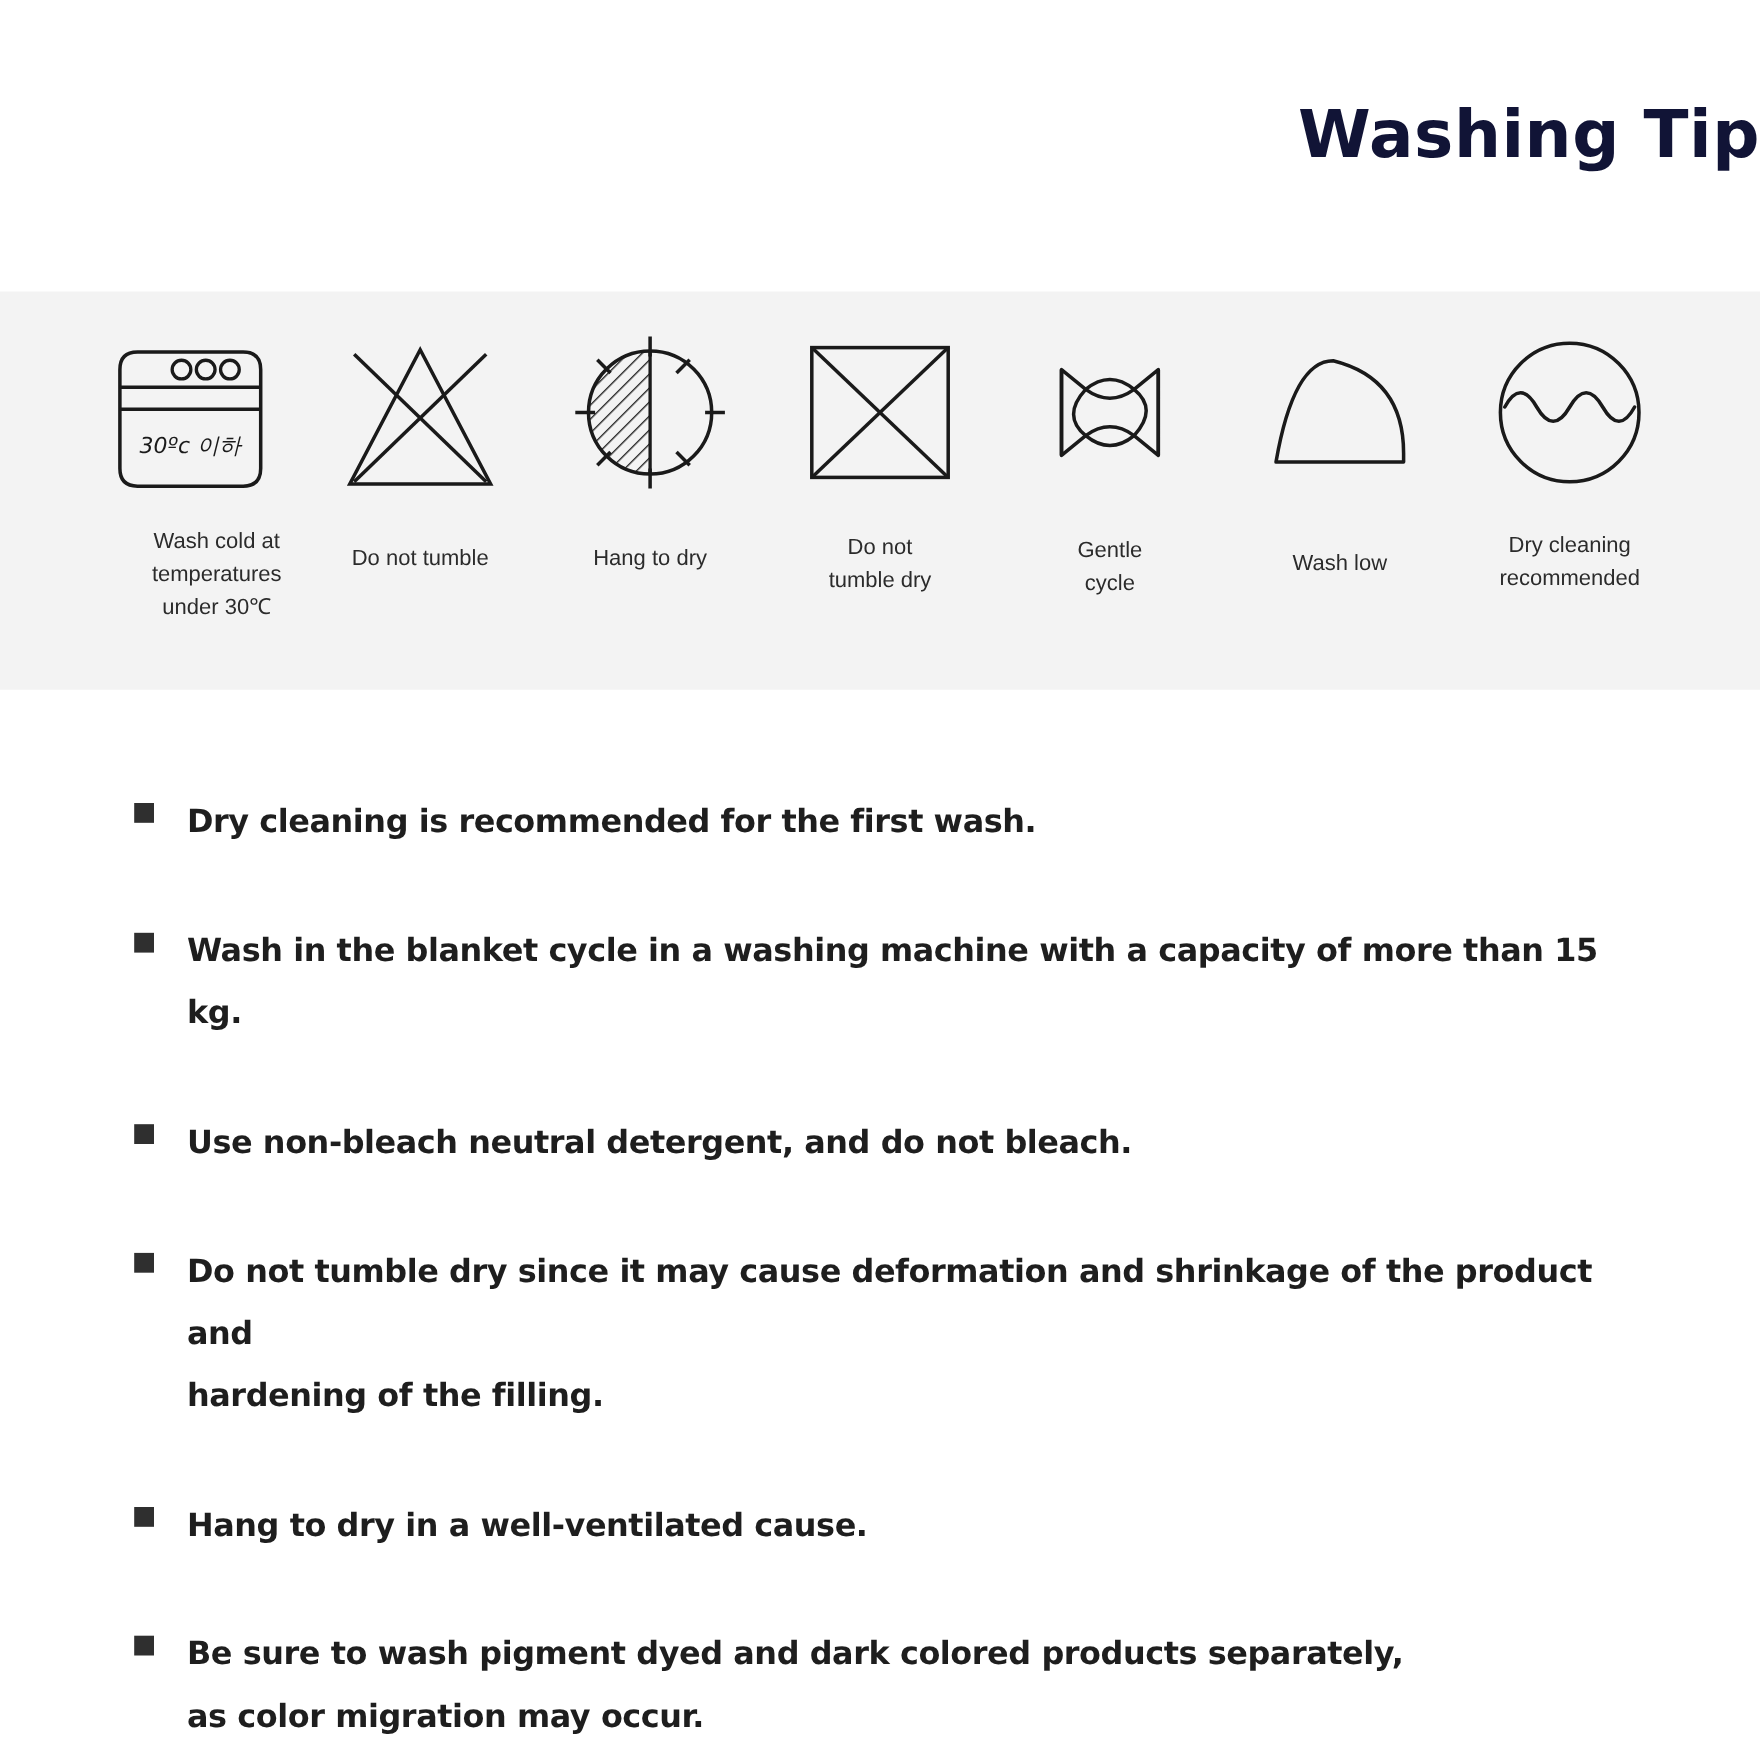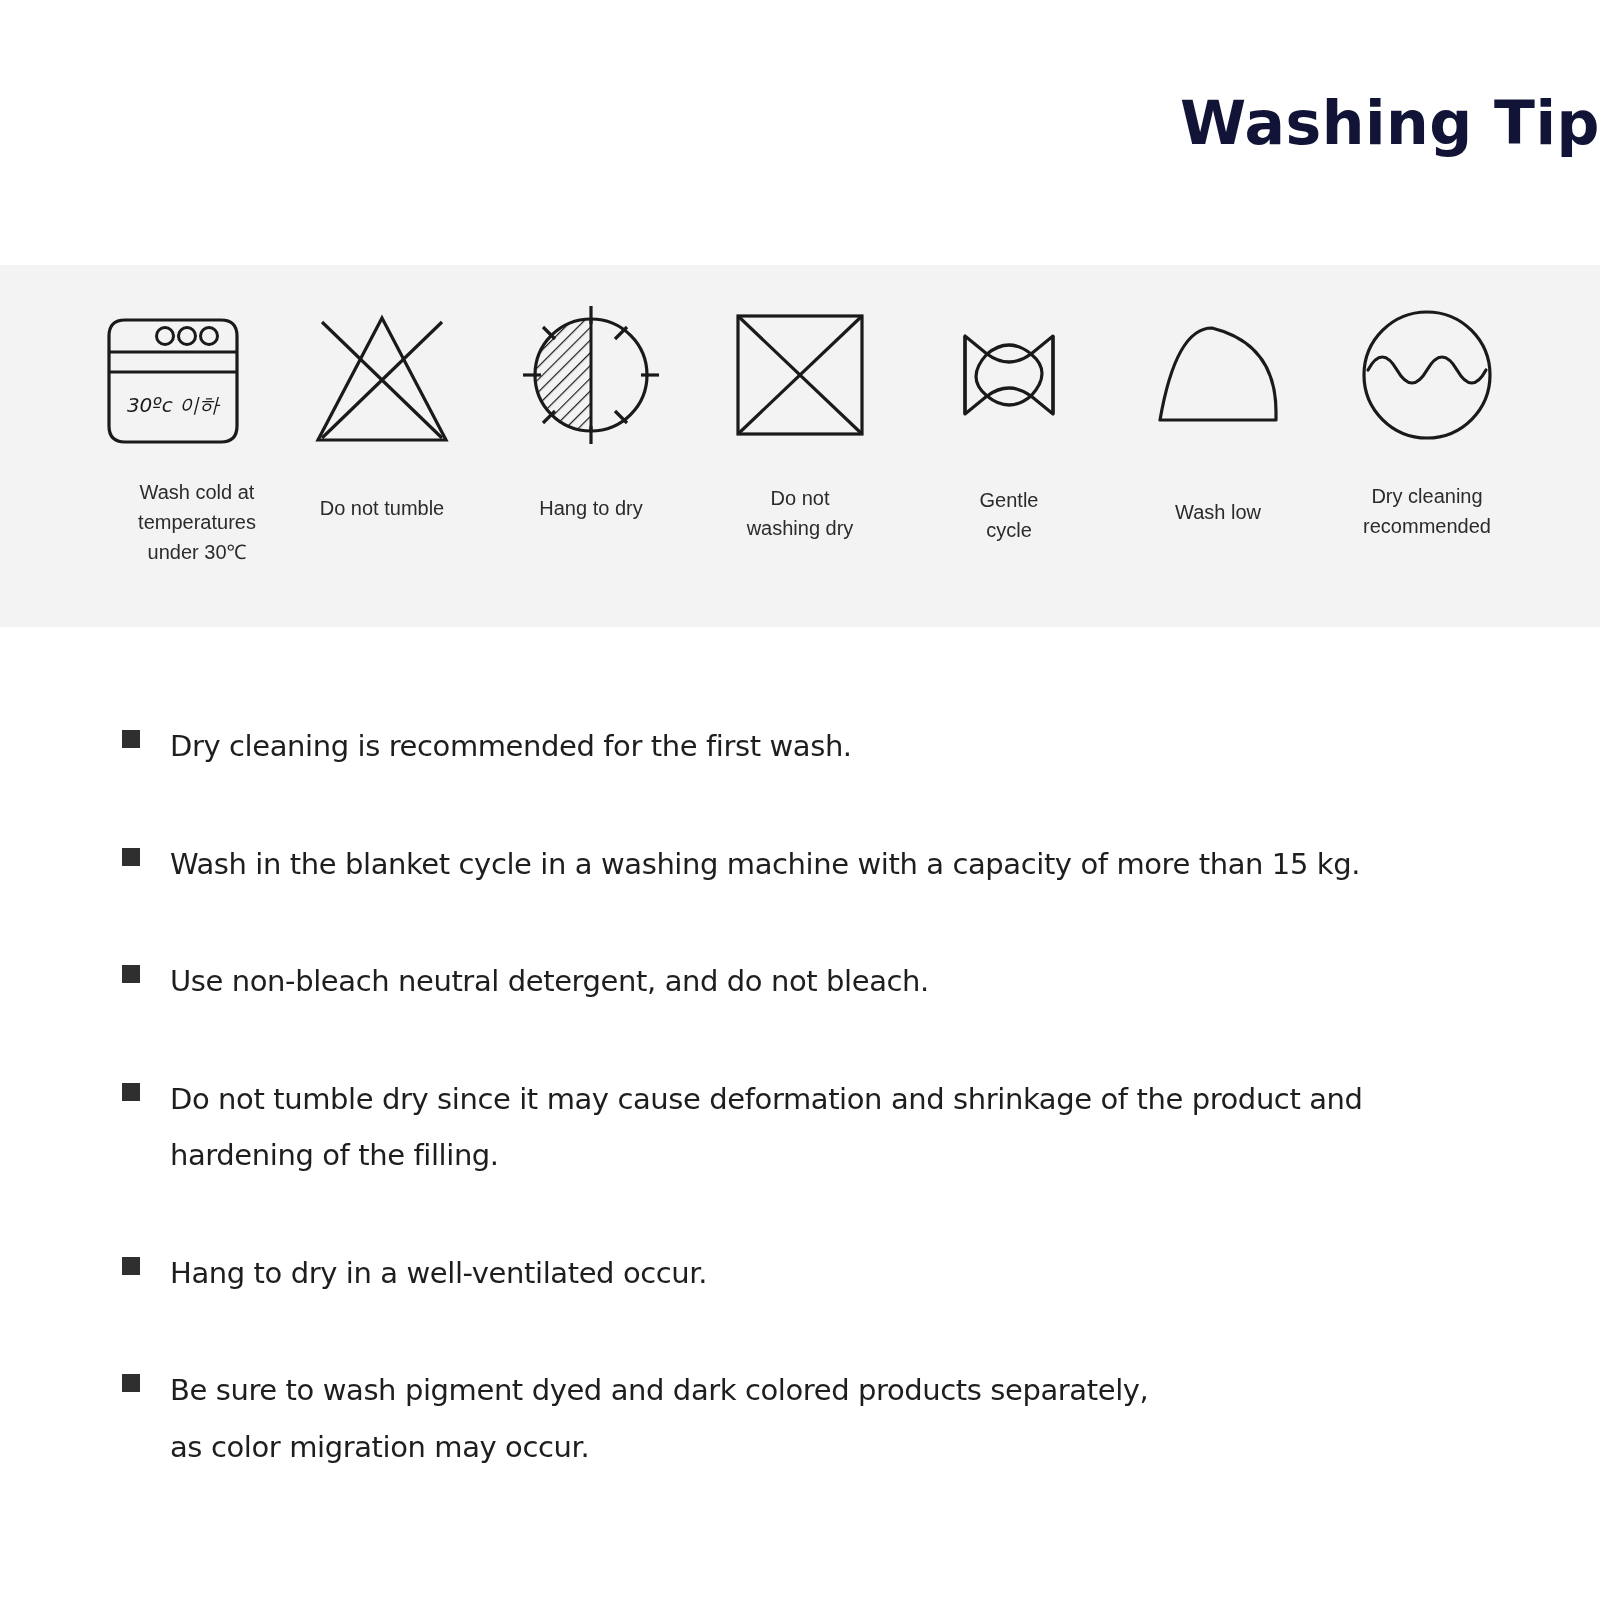--- a/index.html
+++ b/index.html
@@ -117,20 +117,21 @@
   }
 
   .note .text {
     margin-left: 30px;
     font-size: 29px;
     line-height: 1.95;
     color: #1e1e1e;
     white-space: pre-line;
     font-family: "DejaVu Sans", sans-serif;
     letter-spacing: -0.4px;
+    font-weight: bold;
   }
 </style>
 </head>
 <body>
 
 <div class="page">
 
   <div class="title">Washing Tip</div>
 
   <div class="symbol-band">
@@ -193,21 +194,21 @@
 
       <div class="symbol sym-tumble">
         <div class="glyph">
           <svg width="152" height="150" viewBox="0 0 152 150">
             <rect x="14" y="16" width="124" height="118" fill="none" stroke="#1a1a1a" stroke-width="3.2"></rect>
             <line x1="14" y1="16" x2="138" y2="134" stroke="#1a1a1a" stroke-width="3.2"></line>
             <line x1="138" y1="16" x2="14" y2="134" stroke="#1a1a1a" stroke-width="3.2"></line>
           </svg>
         </div>
         <div class="caption">Do not
-washing dry</div>
+tumble dry</div>
       </div>
 
       <div class="symbol sym-gentle">
         <div class="glyph">
           <svg width="160" height="150" viewBox="0 0 160 150">
             <path d="M36 36 L36 114 L58 96 Q80 80 102 96 L124 114 L124 36 L102 54 Q80 70 58 54 Z" fill="none" stroke="#1a1a1a" stroke-width="3.2" stroke-linejoin="round"></path>
             <path d="M36 36 L36 114" fill="none" stroke="#1a1a1a" stroke-width="3.2"></path>
             <path d="M124 36 L124 114" fill="none" stroke="#1a1a1a" stroke-width="3.2"></path>
             <path d="M58 54 Q80 36 102 54 Q124 72 102 96 Q80 114 58 96 Q36 78 58 54 Z" fill="none" stroke="#1a1a1a" stroke-width="3.2"></path>
           </svg>
@@ -252,21 +253,21 @@
       <span class="marker"></span>
       <span class="text"> Use non-bleach neutral detergent, and do not bleach.</span>
     </div>
     <div class="note">
       <span class="marker"></span>
       <span class="text">Do not tumble dry since it may cause deformation and shrinkage of the product and
 hardening of the filling.</span>
     </div>
     <div class="note">
       <span class="marker"></span>
-      <span class="text">Hang to dry in a well-ventilated occur.</span>
+      <span class="text">Hang to dry in a well-ventilated cause.</span>
     </div>
     <div class="note">
       <span class="marker"></span>
       <span class="text">Be sure to wash pigment dyed and dark colored products separately,
 as color migration may occur.</span>
     </div>
   </div>
 
 </div>
 

